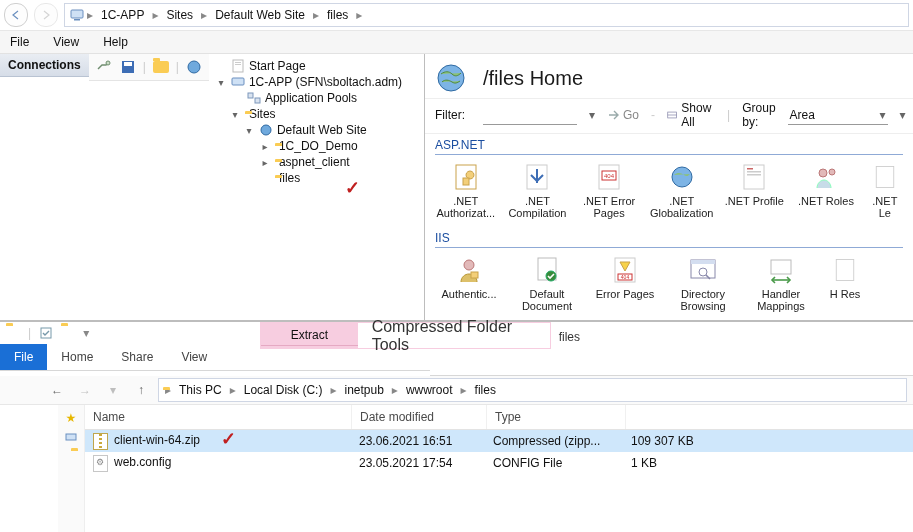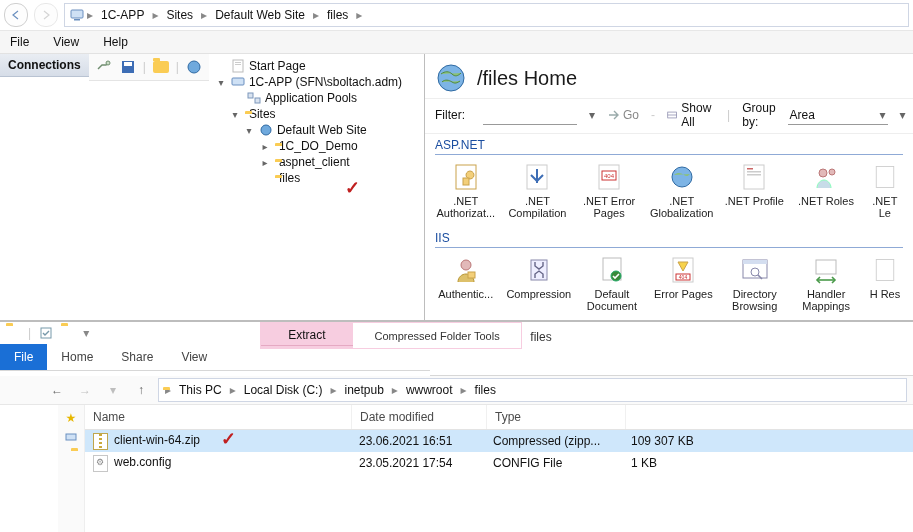--- a/index.html
+++ b/index.html
@@ -13,42 +13,42 @@
   .menu-bar span{padding:2px 4px}
   .split{flex:1;display:flex;border-bottom:1px solid #bdbdbd;min-height:0}
   .left{width:424px;display:flex;flex-direction:row;border-right:1px solid #bdbdbd;min-height:0}
   .panel-hdr{height:22px;background:linear-gradient(#e9edf3,#d6dde8);border-bottom:1px solid #b9c3d2;display:flex;align-items:center;padding:0 8px;font-weight:600}
   .toolbar{height:26px;display:flex;align-items:center;gap:6px;padding:0 6px;border-bottom:1px solid #e4e4e4;background:#fafafa}
   .toolbar .tb{width:18px;height:18px;display:inline-flex;align-items:center;justify-content:center}
   .tree{flex:1;overflow:auto;padding:4px 4px;position:relative}
   .tree .node{display:flex;align-items:center;gap:4px;white-space:nowrap;padding:1px 2px}
   .tree .tw{width:12px;text-align:center;color:#666;font-size:10px}
   .right{flex:1;display:flex;flex-direction:column;background:#fff;min-width:0}
-  .home-hdr{display:flex;align-items:center;gap:10px;padding:8px 10px 4px;border-bottom:1px solid #eee}
+  .home-hdr{display:flex;align-items:center;gap:16px;padding:8px 10px 4px;border-bottom:1px solid #eee}
   .home-title{font-size:20px;color:#1a1a1a}
   .filt-row{display:flex;align-items:center;gap:12px;padding:2px 10px 4px;border-bottom:1px solid #eee}
   .filt-row .lbl{padding-right:6px}
   .filt-row input{border:none;border-bottom:1px solid #999;width:90px;padding:2px 2px;font-family:inherit;font-size:12px}
   .filt-row .ddl{border:none;border-bottom:1px solid #999;min-width:80px;padding:2px 18px 2px 2px;position:relative}
   .filt-row .go{display:flex;align-items:center;gap:2px;color:#888}
   .grp-hdr{color:#1b4ea0;padding:4px 10px 0}
   .grp-line{height:0;border-top:1px solid #8faad6;margin:2px 10px 6px}
   .feat-row{display:flex;gap:10px;padding:0 10px 6px;overflow:hidden}
   .feat{width:68px;display:flex;flex-direction:column;align-items:center;text-align:center;font-size:11px;color:#222;gap:2px}
   .feat .lbl{height:26px;overflow:hidden}
   
   .explorer{height:210px;display:flex;flex-direction:column;border-top:1px solid #bdbdbd}
   .ex-titlebar{display:flex;align-items:center;gap:8px;padding:4px 6px}
   .ex-titlebar .sq{width:14px;height:14px}
   .ex-pinkbox{margin-left:auto;background:#f7cde0;height:30px;display:flex;align-items:center;border:1px solid transparent}
   .ex-pink-a{width:170px;text-align:center;font-size:12px;border-bottom:1px solid #e5a9c3}
   .ex-tabs{height:26px;display:flex;align-items:stretch;border-bottom:1px solid #d7d7d7;background:#fff}
   .ex-tab{display:flex;align-items:center;padding:0 14px;font-size:12px;color:#444}
   .ex-tab.active{background:#1a6fd6;color:#fff}
-  .ex-tab.tool{background:#fff;color:#333;border-left:1px solid #eaeaea;font-size:11px}
+  .ex-tab.tool{background:#fff;color:#333;border-left:1px solid #eaeaea;font-size:16px}
   .ex-label{margin-left:8px;align-self:center;color:#333;padding-bottom:4px}
   .ex-addr{height:28px;display:flex;align-items:center;gap:6px;padding:0 6px;border-bottom:1px solid #e7e7e7;background:#fafafa}
   .ex-addr .btn{width:22px;height:22px;display:flex;align-items:center;justify-content:center;color:#666}
   .ex-addr .crumb-box{flex:1}
   .ex-body{flex:1;display:flex;min-height:0;position:relative}
   .ex-side{width:26px;background:#fafafa;border-right:1px solid #eee;display:flex;flex-direction:column;align-items:center;gap:6px;padding-top:6px}
   .ex-main{flex:1;display:flex;flex-direction:column}
   .cols{display:flex;height:24px;border-bottom:1px solid #e3e3e3;background:#fff;color:#4b4b4b}
   .cols div{display:flex;align-items:center;padding:0 8px;border-right:1px solid #f0f0f0}
   .c-name{flex:0 0 250px}
@@ -306,28 +306,20 @@
         <div class="feat">
             <svg width="32" height="32" viewBox="0 0 32 32">
               <circle cx="16" cy="11" r="5" fill="#e2b9b9" stroke="#b77"></circle>
               <path d="M8 28c0-5 4-8 8-8s8 3 8 8" fill="#ddc06a" stroke="#b79530"></path>
               <rect x="18" y="18" width="7" height="6" fill="#f3cf79" stroke="#caa24a"></rect>
             </svg>
             <span class="lbl">Authentic...</span>
           </div>
         <div class="feat">
             <svg width="32" height="32" viewBox="0 0 32 32">
-              <rect x="8" y="6" width="16" height="20" fill="#eef" stroke="#88a"></rect>
-              <path d="M12 8v4l4 3 4-3V8" fill="none" stroke="#668" stroke-width="1.4"></path>
-              <path d="M12 24v-4l4-3 4 3v4" fill="none" stroke="#668" stroke-width="1.4"></path>
-            </svg>
-            <span class="lbl">Compression</span>
-          </div>
-        <div class="feat">
-            <svg width="32" height="32" viewBox="0 0 32 32">
               <rect x="7" y="4" width="18" height="22" fill="#fff" stroke="#bbb"></rect>
               <circle cx="20" cy="22" r="5" fill="#3a8a3a" stroke="#2a6"></circle>
               <path d="M17 22l2 2 4-4" stroke="#fff" stroke-width="1.6" fill="none"></path>
             </svg>
             <span class="lbl">Default Document</span>
           </div>
         <div class="feat">
             <svg width="32" height="32" viewBox="0 0 32 32">
               <rect x="6" y="4" width="20" height="24" fill="#fff" stroke="#ccc"></rect>
               <path d="M11 8l5 9 5-9z" fill="#f7d24a" stroke="#caa24a"></path>

